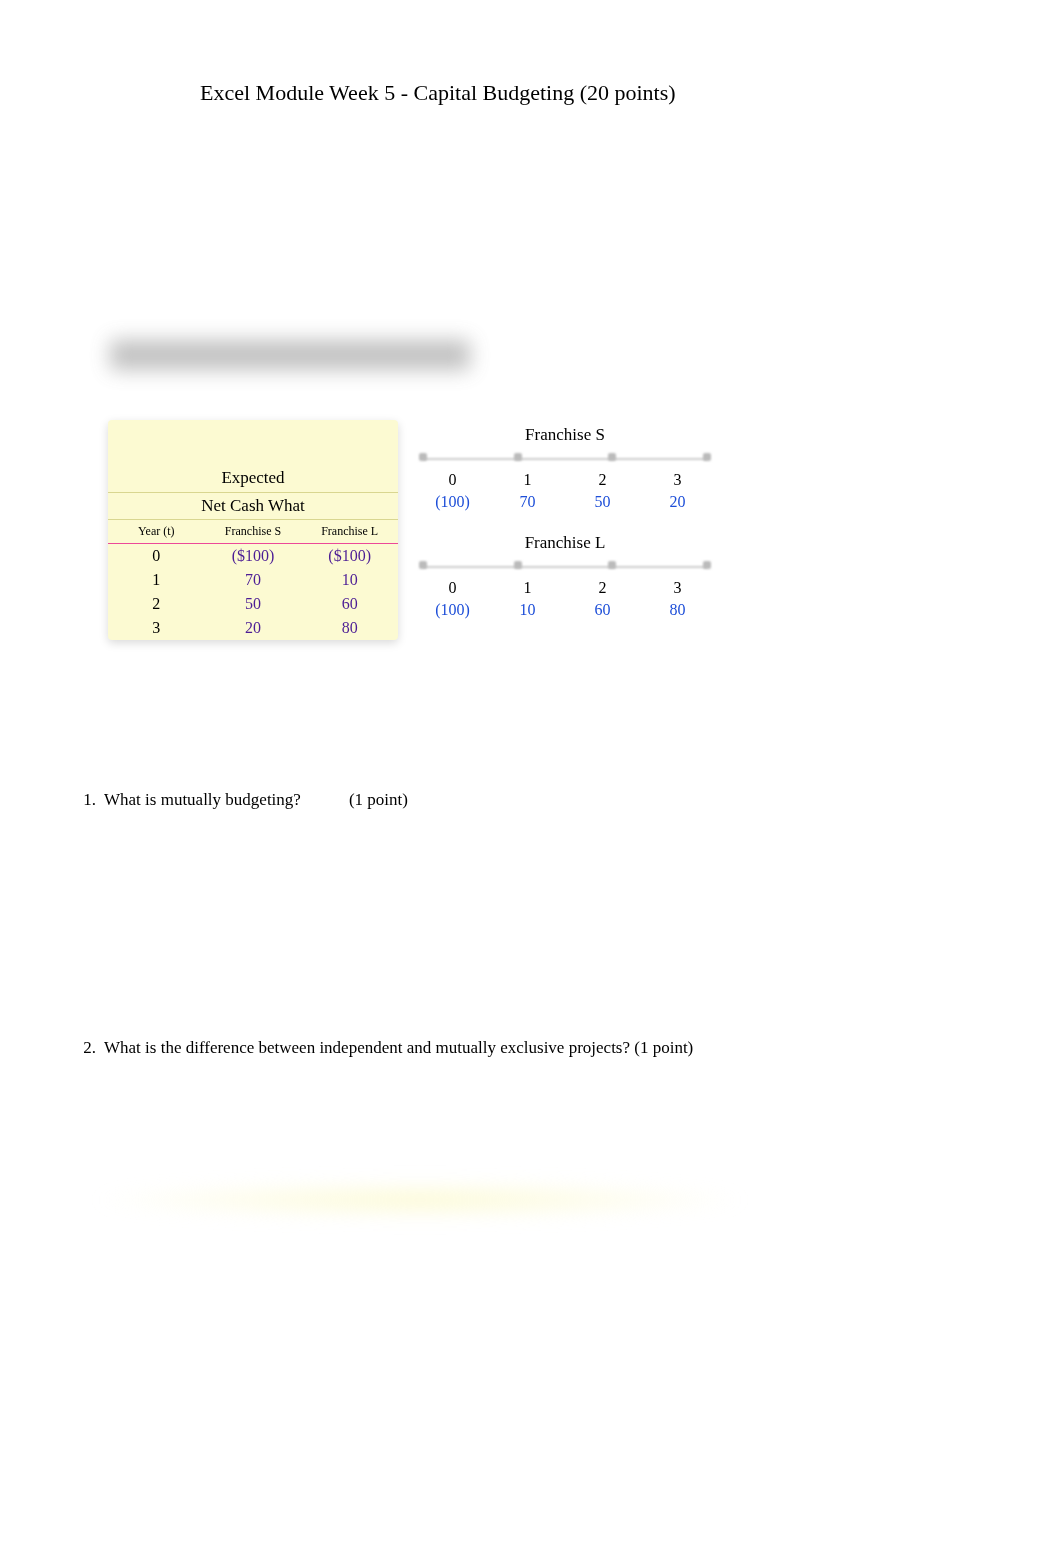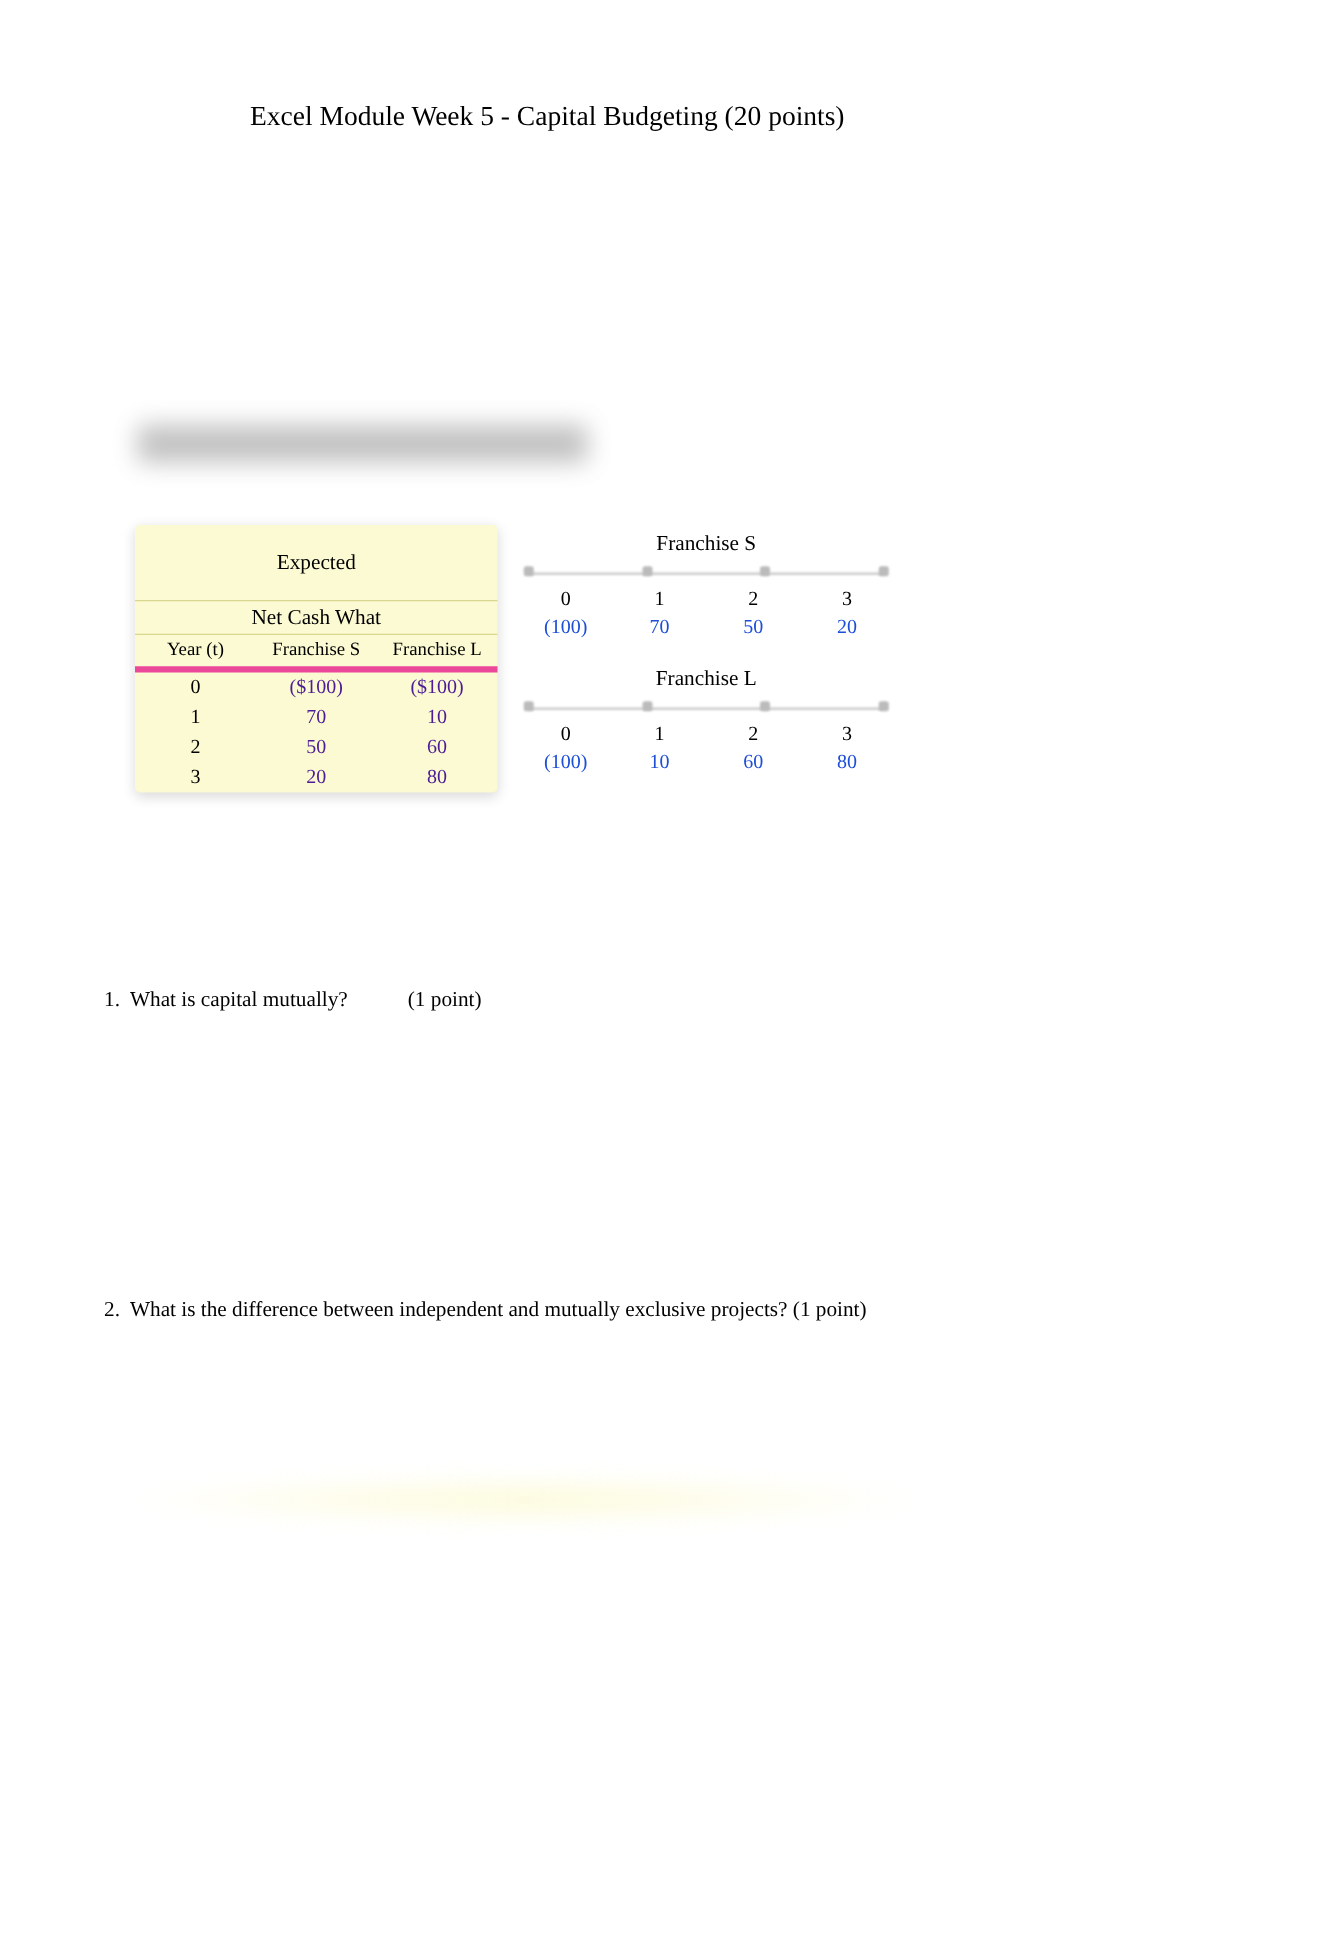--- a/index.html
+++ b/index.html
@@ -38,34 +38,35 @@
       position: absolute;
       top: 420px;
       left: 108px;
       width: 290px;
       background: #fcfad2;
       border-radius: 4px;
       box-shadow: 0 3px 10px rgba(0,0,0,0.15);
     }
     .expected-header {
       text-align: center;
-      padding: 20px 0;
+      padding: 4px 0;
       font-size: 17px;
       border-bottom: 1px solid #d9d690;
+      margin-top: 44px;
     }
     .expected-header-row2 {
       text-align: center;
       padding: 3px 0;
       font-size: 17px;
       border-bottom: 1px solid #d9d690;
     }
     .sub-header-row {
       display: flex;
-      border-bottom: 5px solid #ec4899;
-      font-size: 15px;
+      border-bottom: 1px solid #ec4899;
+      font-size: 12px;
     }
     .sub-header-cell {
       flex: 1;
       text-align: center;
       padding: 4px 2px;
     }
     .data-row {
       display: flex;
       font-size: 16px;
     }
@@ -243,21 +244,21 @@
   <div class="timeline-row">
     <div class="timeline-cell blue">(100)</div>
     <div class="timeline-cell blue">10</div>
     <div class="timeline-cell blue">60</div>
     <div class="timeline-cell blue">80</div>
   </div>
 </div>
 
 <div class="question q1">
   <div class="q-num">1.</div>
-  <div class="q-text">What is capital mutually?</div>
+  <div class="q-text">What is mutually budgeting?</div>
   <div class="q-points">(1 point)</div>
 </div>
 
 <div class="question q2">
   <div class="q-num">2.</div>
   <div class="q-text">What is the difference between independent and mutually exclusive projects? (1 point)</div>
 </div>
 
 <div class="bottom-glow"></div>
 

